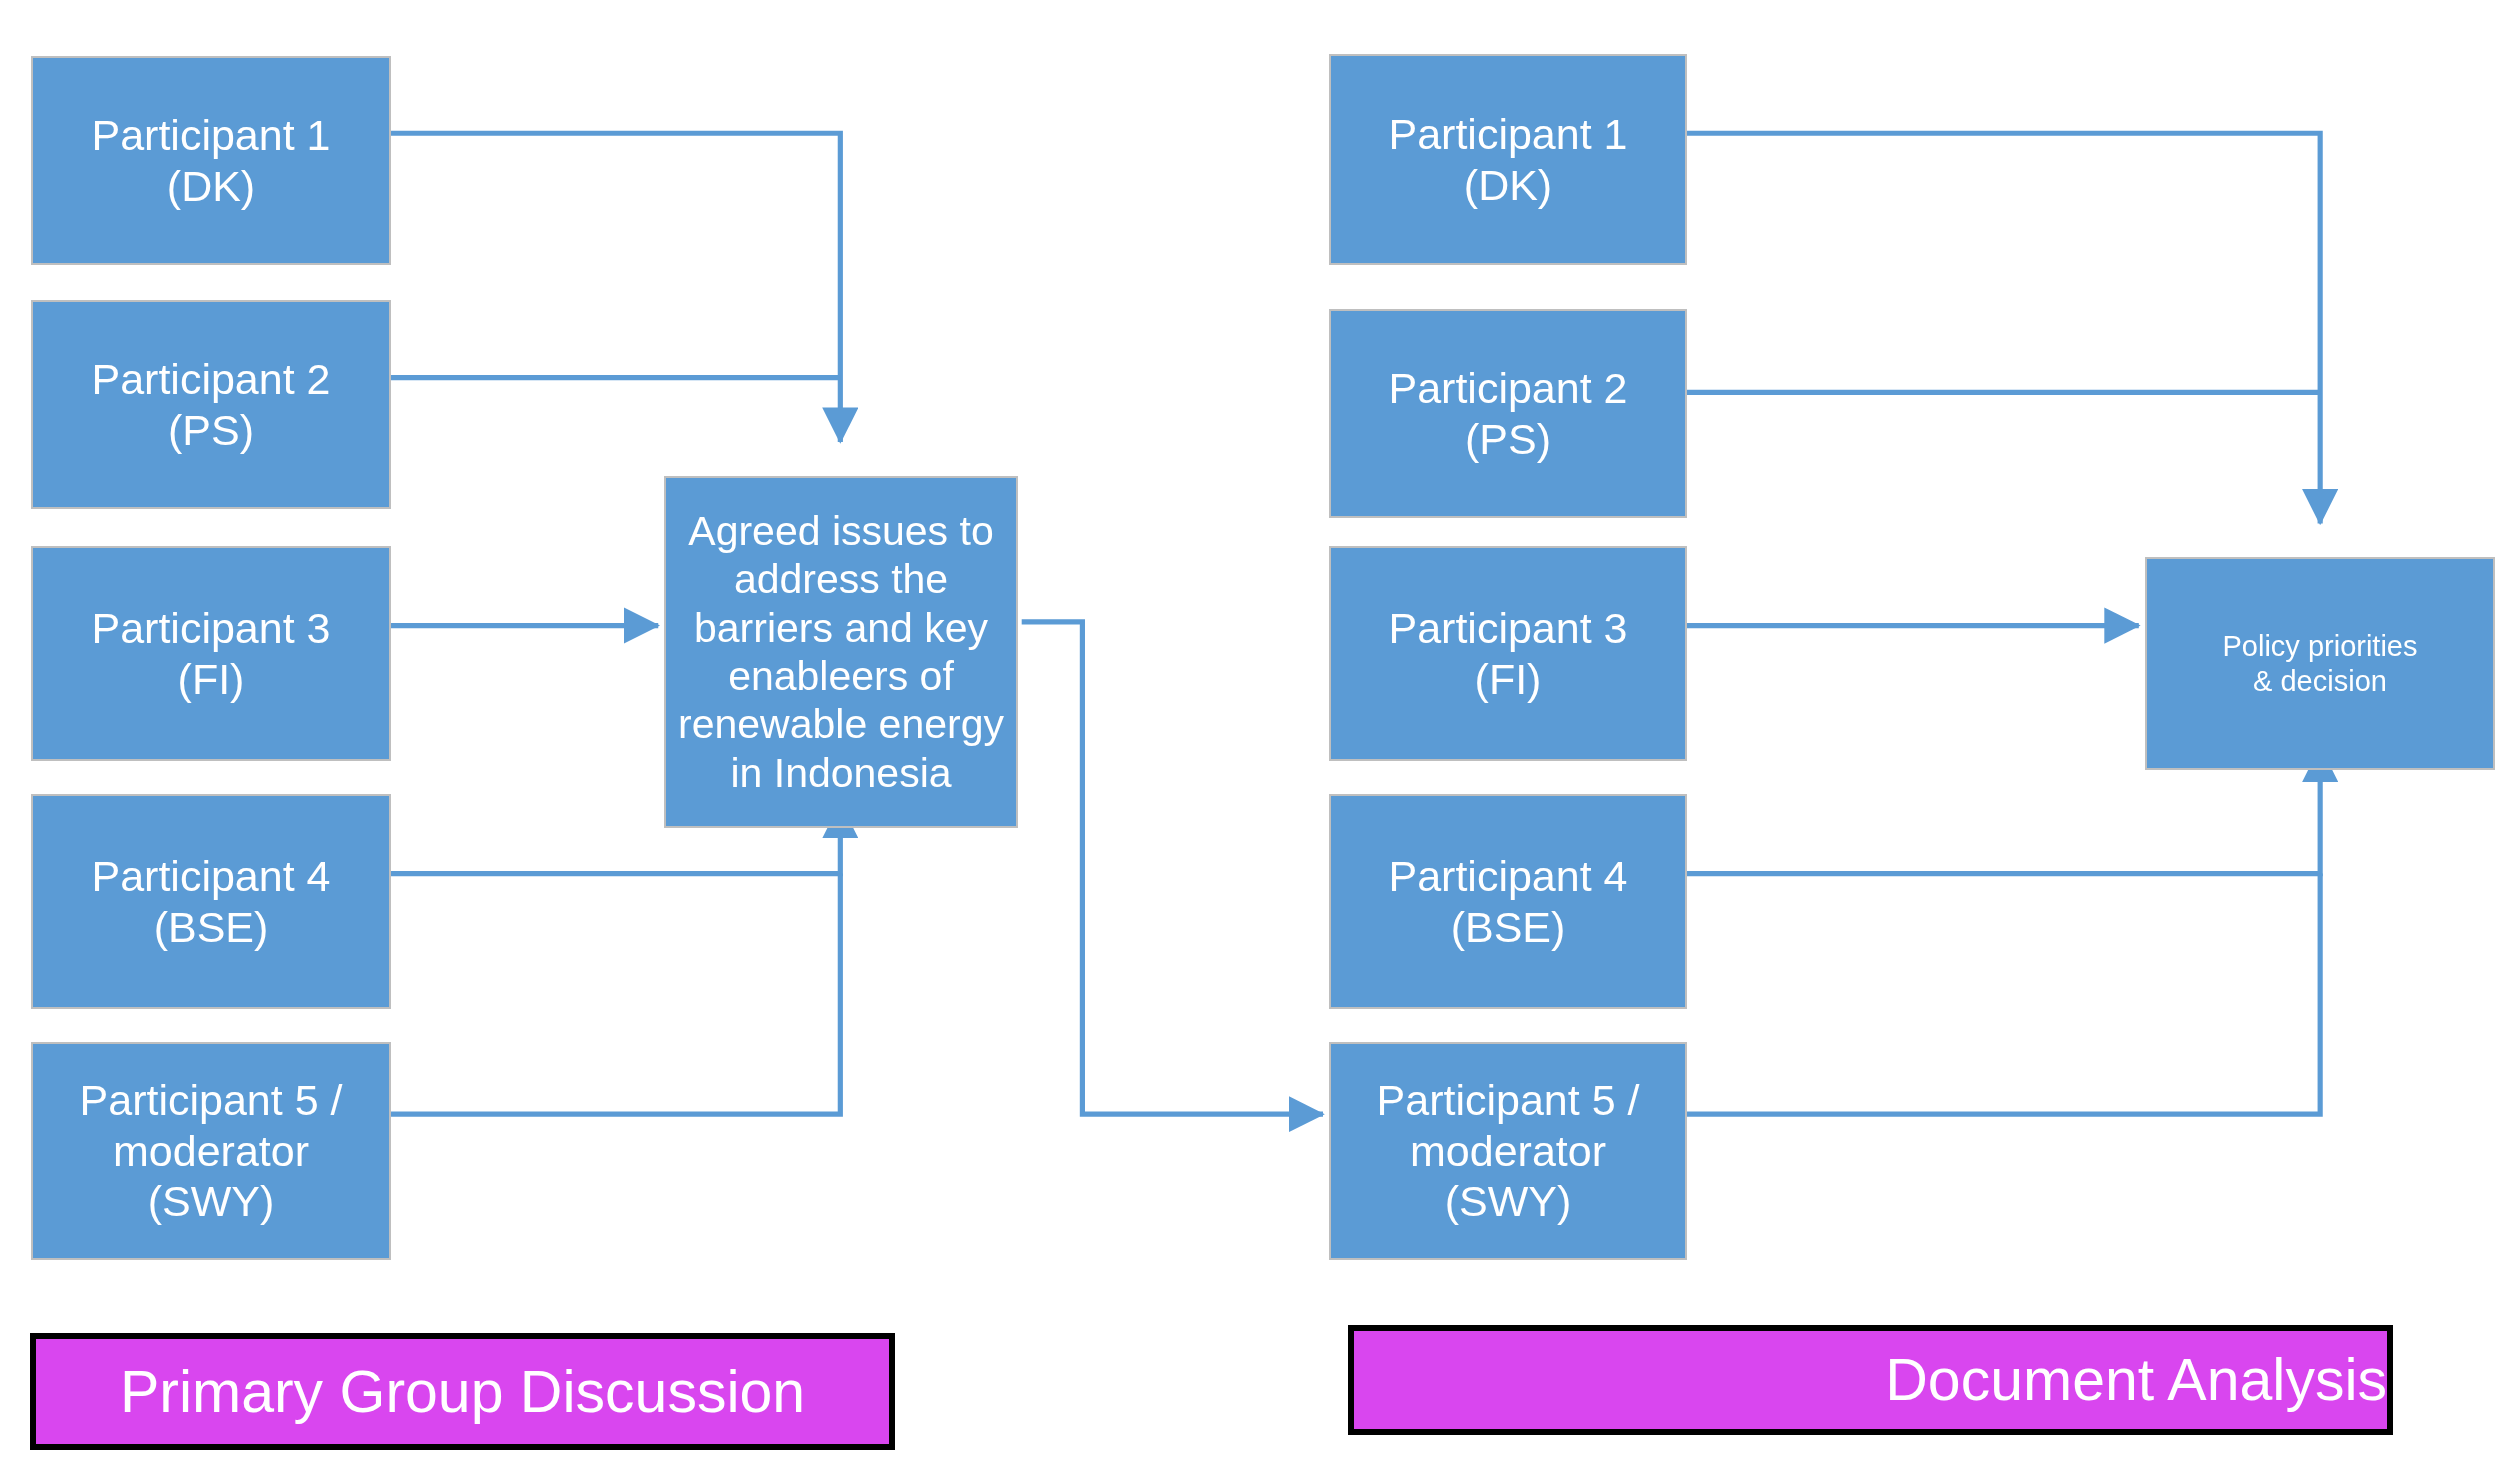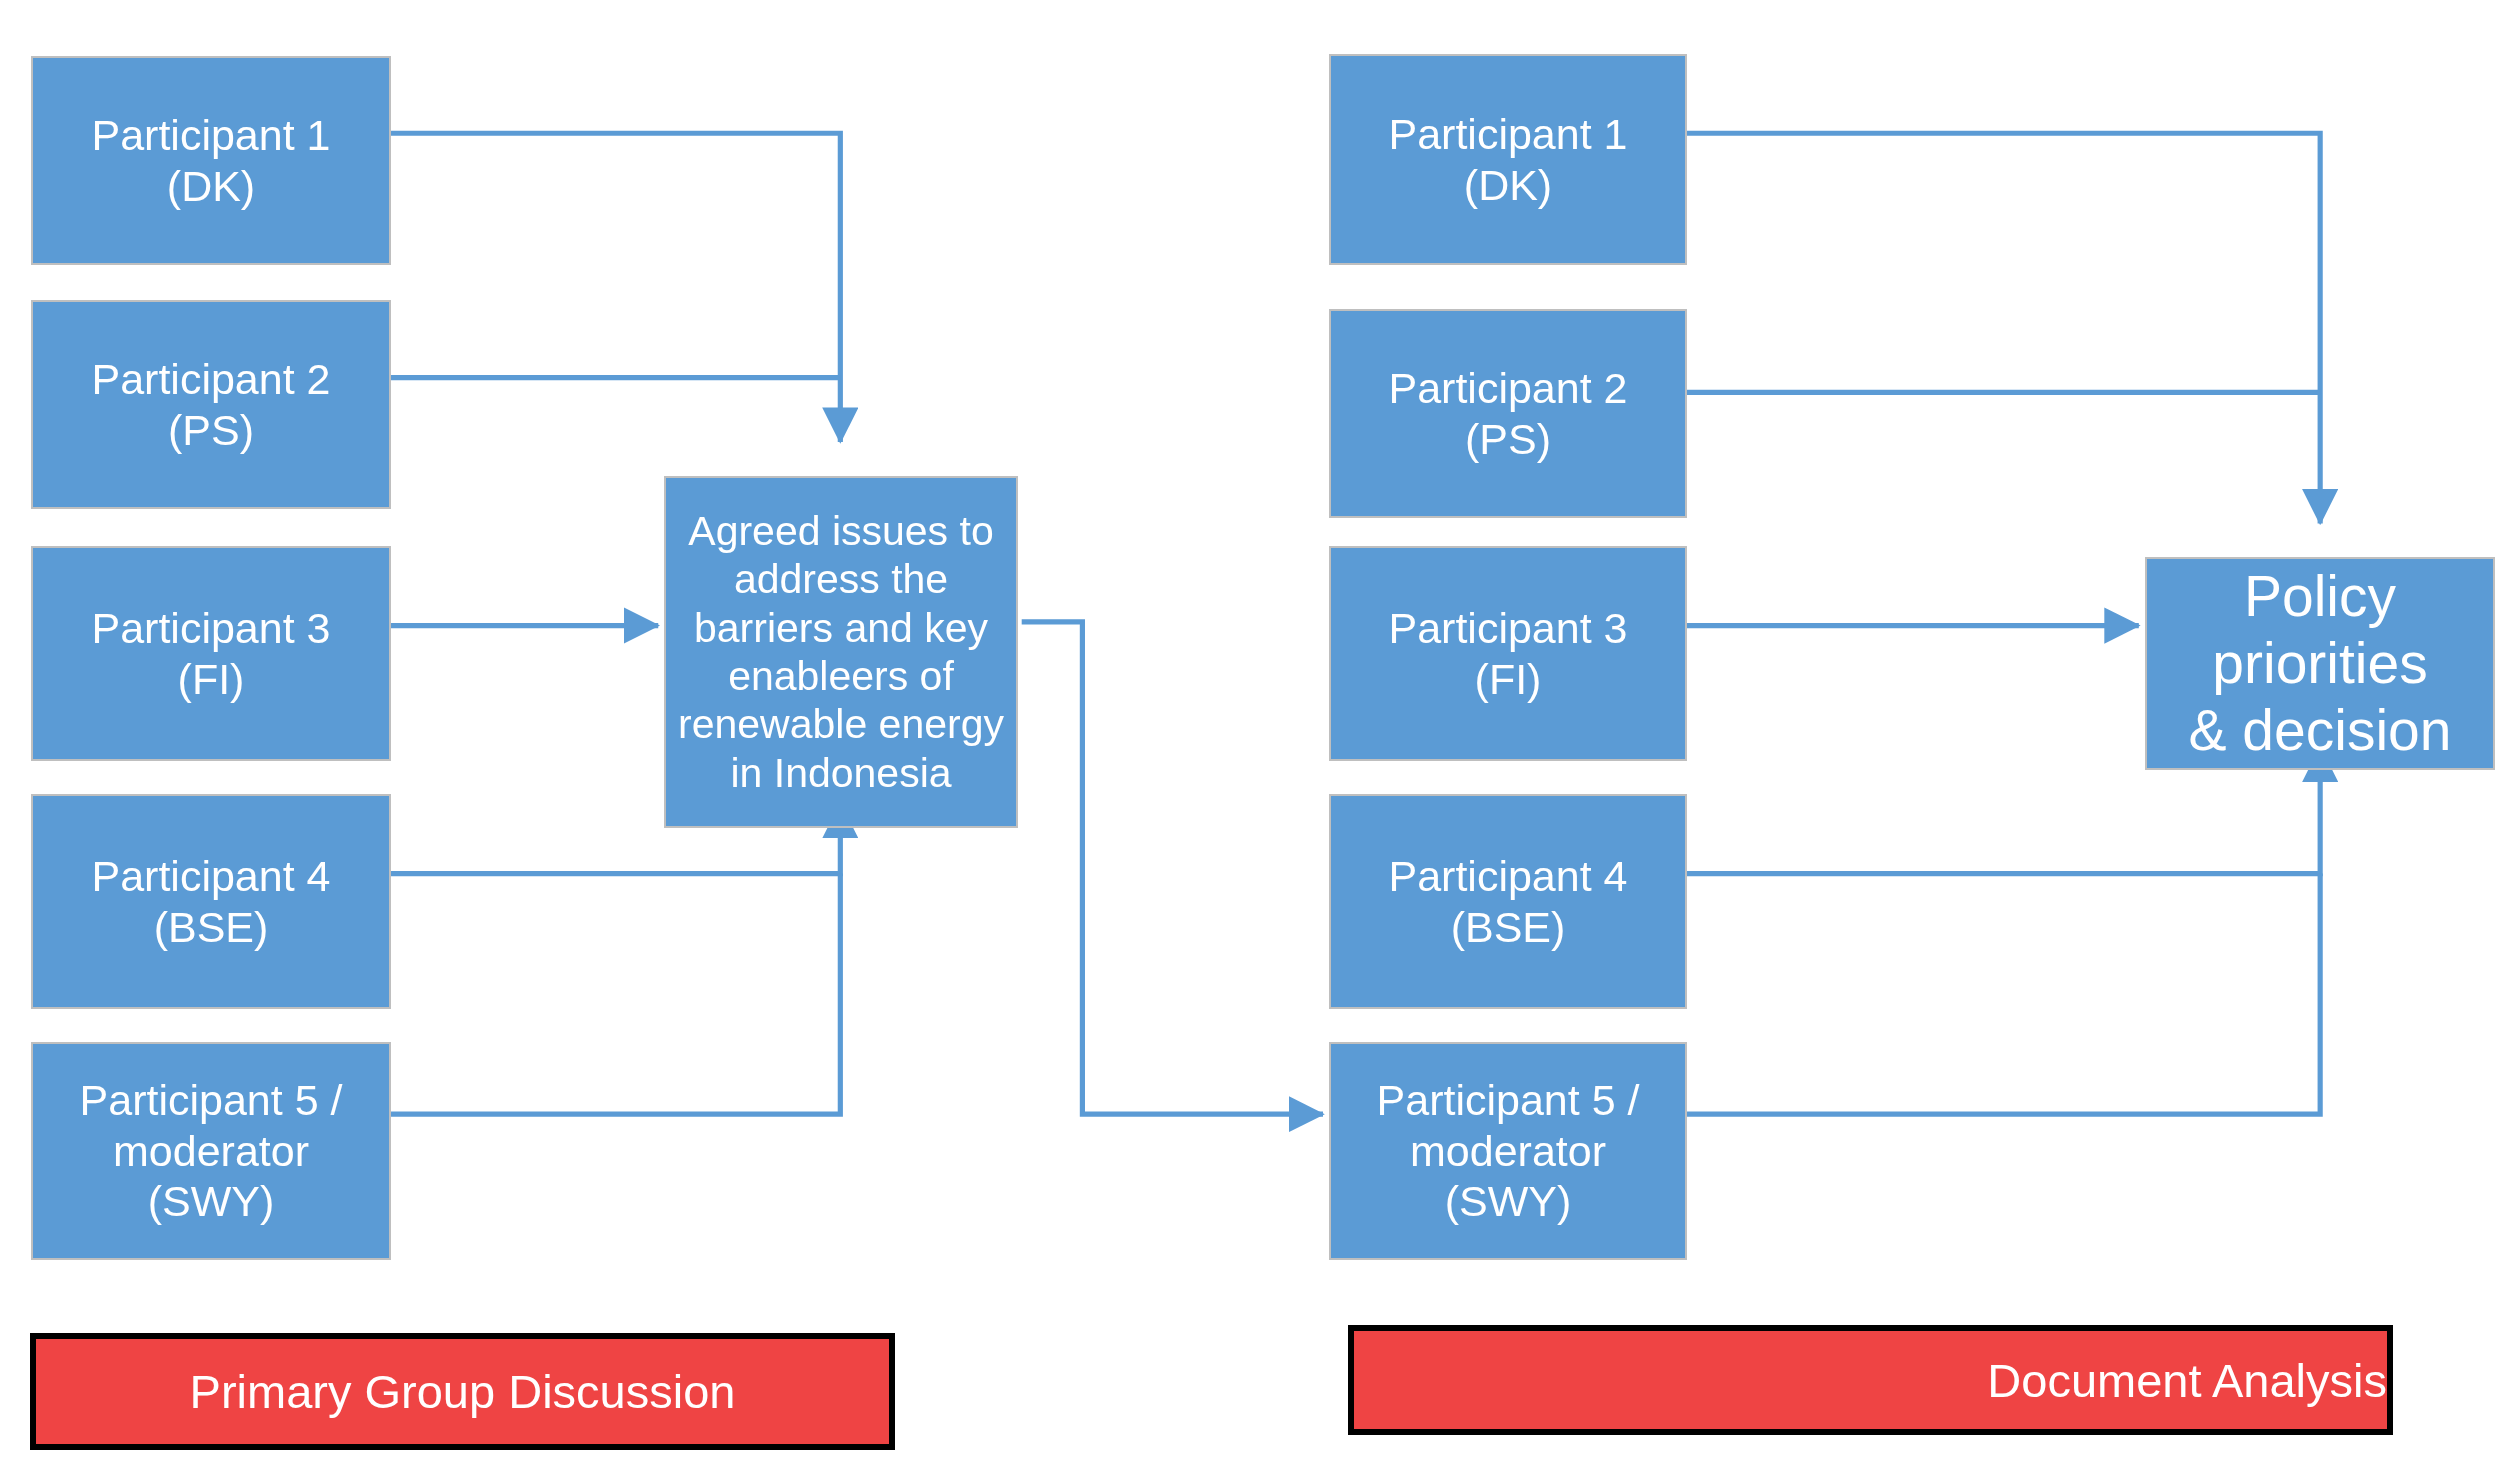--- a/index.html
+++ b/index.html
@@ -45,33 +45,33 @@
     box-sizing: border-box;
     white-space: pre-line;
   }
   .participant {
     font-size: 43px;
   }
   .hub {
     font-size: 41px;
   }
   .outcome {
-    font-size: 57px;
+    font-size: 29px;
   }
   .legend {
     position: absolute;
     box-sizing: border-box;
-    background: #ef4444;
+    background: #d946ef;
     border: 6.7px solid #000000;
     color: #ffffff;
     display: flex;
     align-items: center;
     justify-content: center;
     text-align: center;
-    font-size: 47px;
+    font-size: 59px;
     z-index: 2;
   }
 </style>
 </head>
 <body>
 
 <div id="stage">
 
   <svg id="wires" viewBox="0 0 3393 1983" width="2512" height="1468" xmlns="http://www.w3.org/2000/svg">
     <defs>

